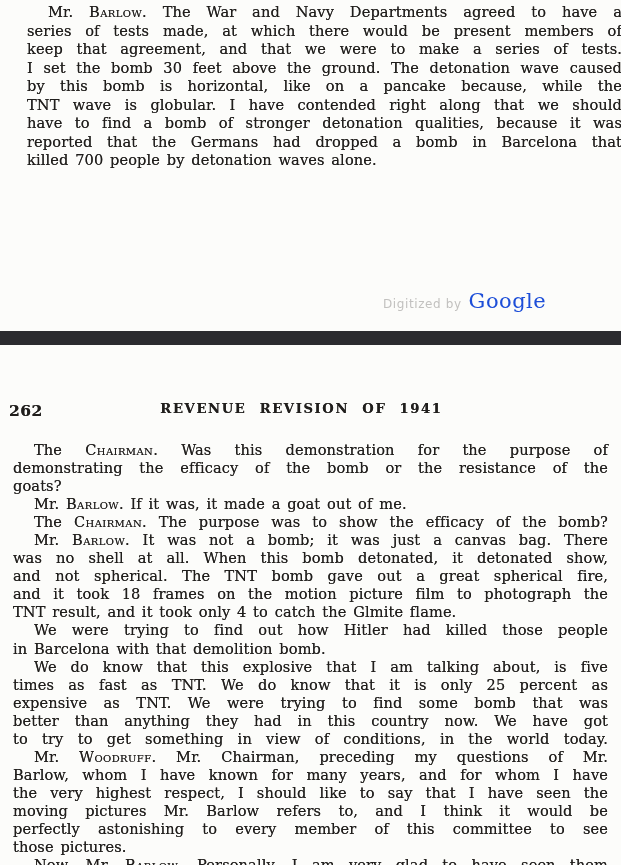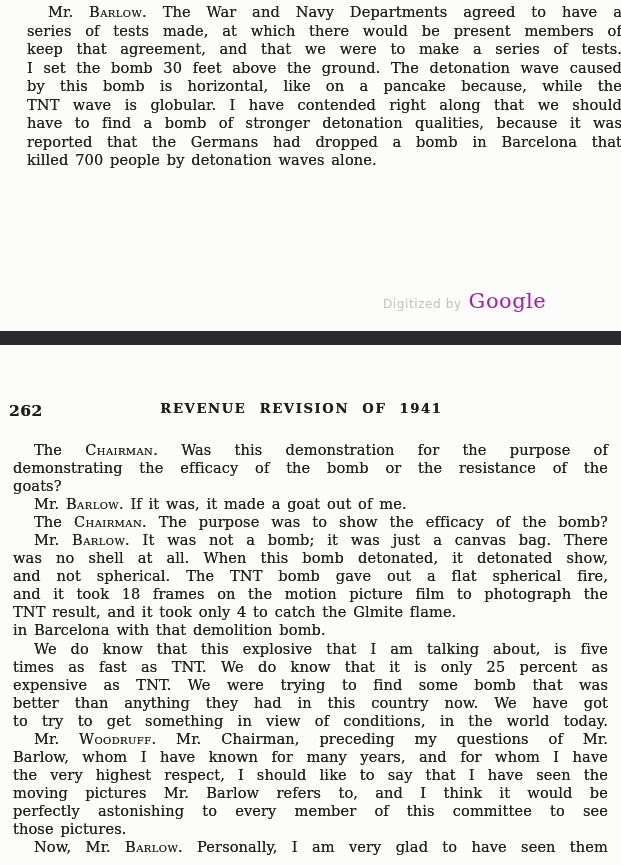--- a/index.html
+++ b/index.html
@@ -29,21 +29,21 @@
     position:absolute;top:289px;left:383px;
     display:flex;align-items:baseline;gap:7px;
     user-select:none;
   }
   .digitized{
     font-family:"DejaVu Sans", sans-serif;
     font-size:12px;color:#c2c1bf;letter-spacing:.6px;
   }
   .glogo{
     font-family:"DejaVu Serif", serif;
-    font-size:21px;color:#a21caf;letter-spacing:.5px;
+    font-size:21px;color:#1d4ed8;letter-spacing:.5px;
   }
   .divider{
     position:absolute;left:0;top:331px;width:621px;height:14px;
     background:#2b2b2f;
   }
   .runhead{
     position:absolute;left:0;top:401px;width:621px;height:20px;
     text-shadow:0 0 .35px rgba(20,18,16,.75);
   }
   .pagenum{
@@ -87,23 +87,24 @@
   </div>
 
   <div class="textblock" id="btext">
       <div class="tline ind"><span>The </span><span class="sc">Chairman</span><span>. Was this demonstration for the purpose of</span></div>
       <div class="tline"><span>demonstrating the efficacy of the bomb or the resistance of the</span></div>
       <div class="tline endl"><span>goats?</span></div>
       <div class="tline ind endl"><span>Mr. </span><span class="sc">Barlow</span><span>. If it was, it made a goat out of me.</span></div>
       <div class="tline ind"><span>The </span><span class="sc">Chairman</span><span>. The purpose was to show the efficacy of the bomb?</span></div>
       <div class="tline ind"><span>Mr. </span><span class="sc">Barlow</span><span>. It was not a bomb; it was just a canvas bag. There</span></div>
       <div class="tline"><span>was no shell at all. When this bomb detonated, it detonated show,</span></div>
-      <div class="tline"><span>and not spherical. The TNT bomb gave out a flat spherical fire,</span></div>
+      <div class="tline"><span>and not spherical. The TNT bomb gave out a great spherical fire,</span></div>
       <div class="tline"><span>and it took 18 frames on the motion picture film to photograph the</span></div>
       <div class="tline endl"><span>TNT result, and it took only 4 to catch the Glmite flame.</span></div>
+      <div class="tline ind"><span>We were trying to find out how Hitler had killed those people</span></div>
       <div class="tline endl"><span>in Barcelona with that demolition bomb.</span></div>
       <div class="tline ind"><span>We do know that this explosive that I am talking about, is five</span></div>
       <div class="tline"><span>times as fast as TNT. We do know that it is only 25 percent as</span></div>
       <div class="tline"><span>expensive as TNT. We were trying to find some bomb that was</span></div>
       <div class="tline"><span>better than anything they had in this country now. We have got</span></div>
       <div class="tline"><span>to try to get something in view of conditions, in the world today.</span></div>
       <div class="tline ind"><span>Mr. </span><span class="sc">Woodruff</span><span>. Mr. Chairman, preceding my questions of Mr.</span></div>
       <div class="tline"><span>Barlow, whom I have known for many years, and for whom I have</span></div>
       <div class="tline"><span>the very highest respect, I should like to say that I have seen the</span></div>
       <div class="tline"><span>moving pictures Mr. Barlow refers to, and I think it would be</span></div>

